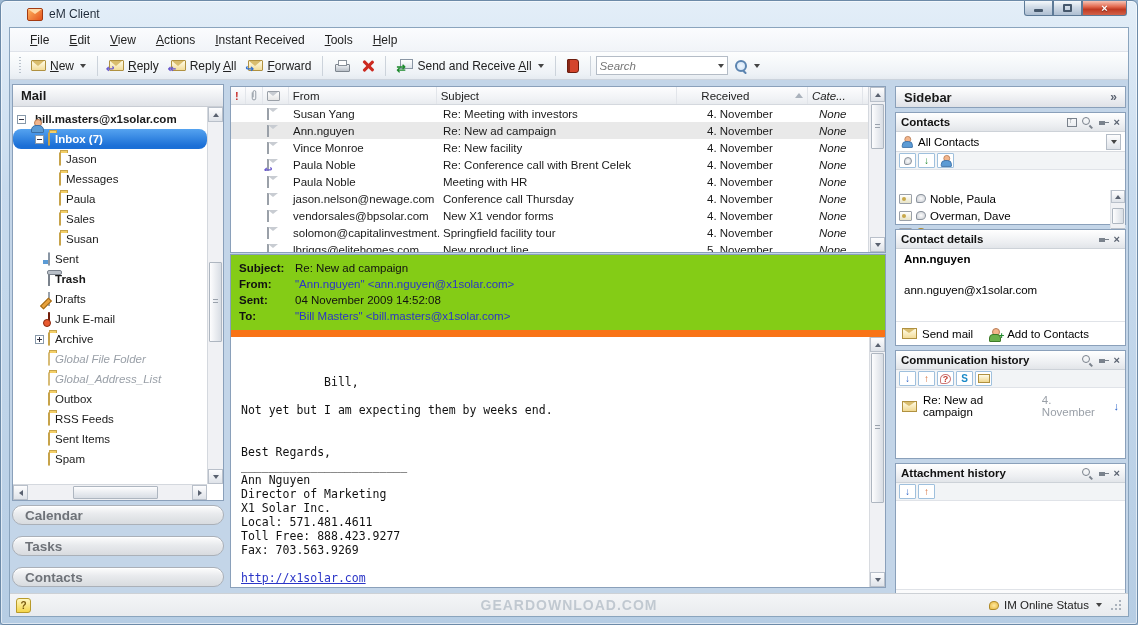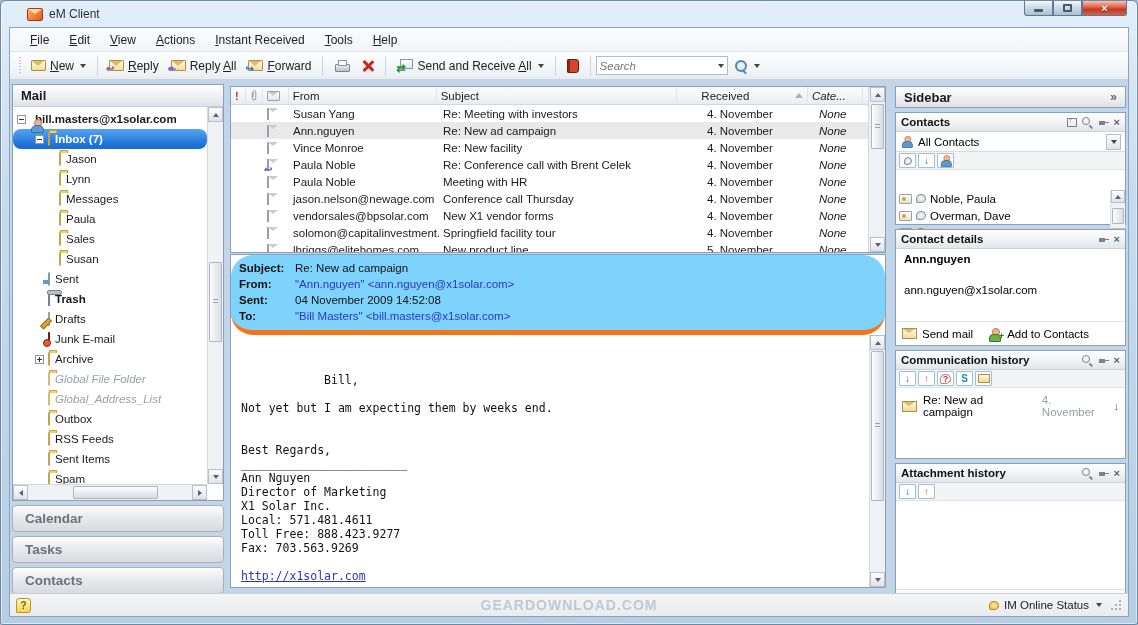--- a/index.html
+++ b/index.html
@@ -110,21 +110,21 @@
   .ic-junk::after { content:""; position:absolute; right:-2px; bottom:-2px; width:6px; height:6px; border-radius:50%; background:#e85a30; border:1px solid #8a2a10; }
   .trow.selected { background:linear-gradient(#55a3f0,#1b6fd6 85%); color:#fff; font-weight:bold; border-radius:8px; }
   .trow.acct { font-weight:bold; }
   .trow.bold { font-weight:bold; }
   .trow.ghost { color:#9aa0a8; font-style:italic; }
 
   .tree-sbv { right:0; top:0; width:16px; bottom:16px; border-left:1px solid #d4d8de; }
   .tree-sbh { left:0; bottom:0; height:16px; right:16px; border-top:1px solid #d4d8de; }
 
   
-  .navbtn { position:absolute; left:2px; width:212px; height:27px; border:1px solid #aab0b8; border-radius:4px;
+  .navbtn { position:absolute; left:2px; width:212px; height:20px; border:1px solid #aab0b8; border-radius:10px;
     background:linear-gradient(#fdfdfd,#e8eaed 45%,#d8dbdf); display:flex; align-items:center; padding:0 12px;
     font-size:13.5px; font-weight:bold; color:#6e7278; box-shadow:inset 0 1px 0 #fff; }
 
   
   .msglist { left:220px; top:6px; width:656px; height:167px; overflow:hidden; }
   .mlhead { height:18px; display:flex; background:linear-gradient(#fdfdfe,#f0f2f5 70%,#e8ebef); border-bottom:1px solid #d4d8de; font-size:11.5px; color:#222; }
   .hc { display:flex; align-items:center; padding:0 4px; border-right:1px solid #e2e5ea; height:100%; }
   .mlrows { position:absolute; left:0; right:17px; top:18px; bottom:0; overflow:hidden; }
   .mlrow { height:17px; display:flex; align-items:center; font-size:11.5px; color:#1a1a1a; }
   .mlrow.sel { background:#e9e9e9; }
@@ -136,21 +136,21 @@
   .env-s::before { content:""; position:absolute; left:0; top:0; border-left:5.5px solid transparent; border-right:5.5px solid transparent; border-top:4px solid #c8ccd2; }
   .imp-g { color:#c9302c; font-weight:bold; font-size:11px; }
   .clip-svg,.flag-g { display:block; }
   .flag-g { color:#c3cad2; font-size:12px; }
   .flag-hdr { color:#e8356b; font-size:12px; }
   .sort-asc { width:0;height:0;border-left:4px solid transparent;border-right:4px solid transparent;border-bottom:5px solid #aab2bc; margin-left:auto; }
   .ml-sbv { right:0; top:0; width:17px; bottom:0; border-left:1px solid #d4d8de; }
 
   
   .preview { left:220px; top:174px; width:656px; bottom:5px; display:flex; flex-direction:column; }
-  .phead { background:#7dd3fc; border-bottom:5px solid #f97316; padding:5px 8px 6px; font-size:11.5px;border-radius:22px; }
+  .phead { background:#84cc16; border-bottom:7px solid #f97316; padding:5px 8px 6px; font-size:11.5px; }
   .phrow { display:flex; line-height:16px; }
   .plabel { width:56px; font-weight:bold; color:#111; flex:none; }
   .pval { color:#111; }
   .pval.link { color:#2b35c7; }
   .pbody { position:relative; flex:1; overflow:hidden; font-family:"DejaVu Sans Mono", monospace; font-size:11.5px; line-height:14px; color:#111; }
   .pbody-inner { position:absolute; left:10px; top:24px; right:24px; white-space:pre-wrap; }
   .plink { color:#2b35c7; text-decoration:underline; }
   .pv-sbv { right:0; top:0; width:16px; bottom:0; border-left:1px solid #d8dbe0; }
 
   
@@ -328,24 +328,20 @@
               <span class="exp"></span>
               <span class="ticon"><span class="ic-folder"></span></span>
               <span>Inbox (7)</span>
             </div>
             <div class="trow lvl2">
                 <span class="ticon"><span class="ic-folder"></span></span>
                 <span>Jason</span>
               </div>
             <div class="trow lvl2">
                 <span class="ticon"><span class="ic-folder"></span></span>
-                <span>Lynn</span>
-              </div>
-            <div class="trow lvl2">
-                <span class="ticon"><span class="ic-folder"></span></span>
                 <span>Messages</span>
               </div>
             <div class="trow lvl2">
                 <span class="ticon"><span class="ic-folder"></span></span>
                 <span>Paula</span>
               </div>
             <div class="trow lvl2">
                 <span class="ticon"><span class="ic-folder"></span></span>
                 <span>Sales</span>
               </div>

